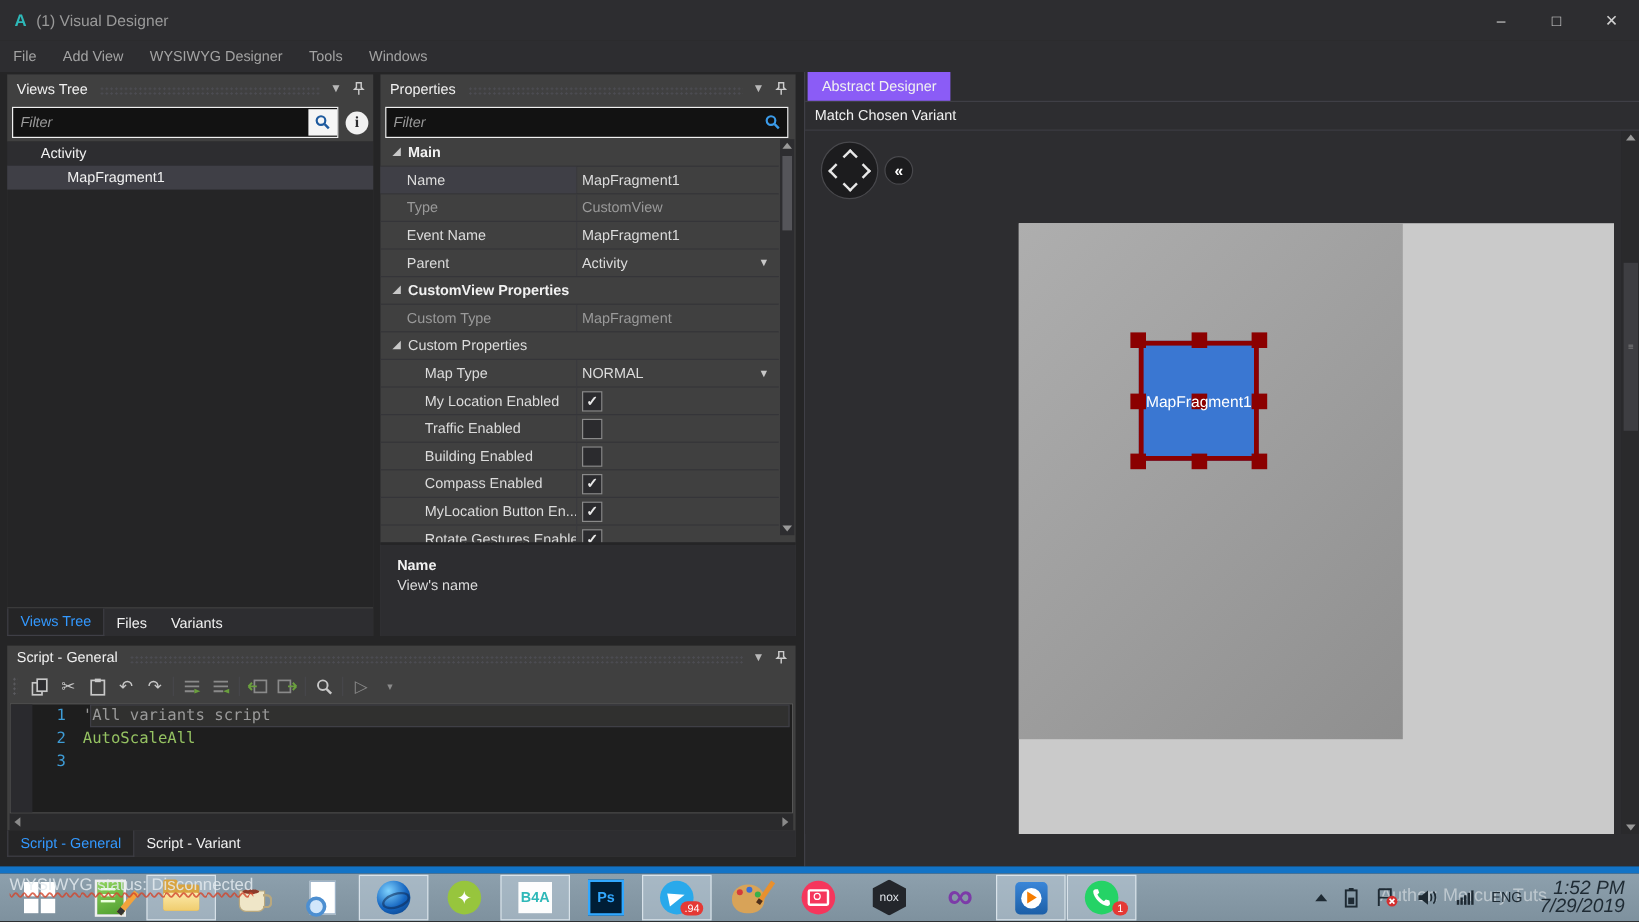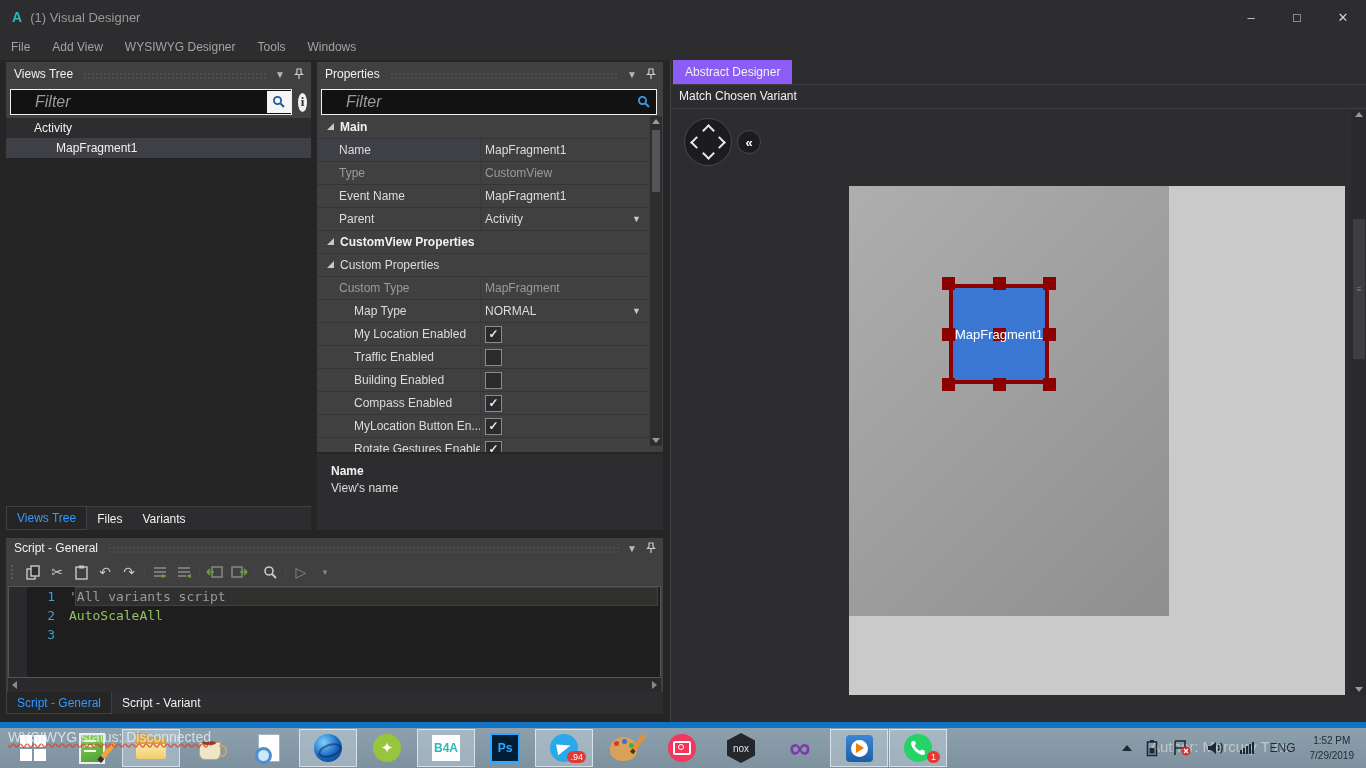--- a/index.html
+++ b/index.html
@@ -19,21 +19,21 @@
   
   .panel{background:#404040;}
   .phead{height:24px;display:flex;align-items:center;padding:0 6px 0 8px;color:#f1f1f1;}
   .grip-dots{flex:1;height:7px;margin:3px 8px 0 10px;
     background-image:radial-gradient(circle,#4c4c52 1px,transparent 1.1px);background-size:4px 4px;}
   .phead .chev{color:#b8b8b8;font-size:10px;margin-right:8px;}
   .pin{width:12px;height:12px;}
   .filter-row{display:flex;align-items:center;margin:3px 4px 2px 4px;height:26px;}
   .filter-box{flex:1;display:flex;align-items:center;height:24px;background:#121212;border:1px solid #f0f0f0;}
   .filter-box input{flex:1;background:transparent;border:none;outline:none;color:#dcdcdc;
-    font-style:italic;font-size:16px;padding:0 24px;font-family:"Liberation Sans",sans-serif;}
+    font-style:italic;font-size:12px;padding:0 6px;font-family:"Liberation Sans",sans-serif;}
   .filter-box input::placeholder{color:#9a9a9a;font-style:italic;}
   .search-btn{width:24px;height:22px;background:#f5f5f5;display:flex;align-items:center;justify-content:center;}
   .info-btn{width:19px;height:19px;border-radius:50%;background:#f1f1f1;color:#2d2d30;margin-left:6px;
     display:flex;align-items:center;justify-content:center;font-weight:bold;font-family:"Liberation Serif",serif;font-size:13px;}
 
   
   #views-panel{left:6px;top:62px;width:305px;height:468px;}
   .tree{position:absolute;left:0;top:56px;right:0;bottom:24px;background:#252526;}
   .tree-row{height:20px;line-height:20px;color:#f1f1f1;}
   .tree-row.root{background:#2d2d30;padding-left:28px;}
@@ -163,21 +163,21 @@
     display:flex;align-items:center;justify-content:center;color:#dfe3e8;font-size:10px;}
   .i-vs{color:#7c3ba8;font-size:30px;font-weight:bold;line-height:28px;}
   .i-player{width:27px;height:27px;border-radius:4px;background:linear-gradient(#3a86d8,#1c5fa8);display:flex;align-items:center;justify-content:center;position:relative;}
   .i-player .disc{width:17px;height:17px;border-radius:50%;background:#fff;display:flex;align-items:center;justify-content:center;}
   .i-player .play{width:0;height:0;border-left:8px solid #f57c00;border-top:5px solid transparent;border-bottom:5px solid transparent;margin-left:2px;}
   .i-wa{width:28px;height:28px;border-radius:50%;background:#25d366;display:flex;align-items:center;justify-content:center;}
   .tray{margin-left:auto;display:flex;align-items:center;height:40px;color:#1e2a33;z-index:4;}
   .tray-ico{margin:0 7px;display:flex;align-items:center;}
   .tray-up{width:0;height:0;border-left:5px solid transparent;border-right:5px solid transparent;border-bottom:6px solid #1e2a33;}
   .tray-lang{font-size:12px;margin:0 8px;}
-  .tray-clock{text-align:center;font-size:10px;line-height:15px;margin:0 12px 0 6px;}
+  .tray-clock{text-align:right;font-size:16px;line-height:15px;margin:0 12px 0 6px;font-style:italic;}
   .sigbars{display:flex;align-items:flex-end;gap:1px;}
   .sigbars span{width:2px;background:#1e2a33;}
 </style>
 </head>
 <body>
 
 <div class="screen">
 
   <div class="abs titlebar">
     <span class="app-logo">A</span>
@@ -276,29 +276,29 @@
           <span class="plabel">Parent</span>
           <span class="pval">
             <span>Activity</span>
             <span class="dd-arrow">▼</span>
           </span>
         </div>
         <div class="prow kind-section">
           <span class="exp"></span>
           <span>CustomView Properties</span>
         </div>
-        <div class="prow kind-section2">
-          <span class="exp"></span>
-          <span style="color: rgb(220, 220, 220); font-weight: normal;">Custom Properties</span>
-        </div>
         <div class="prow kind-row">
           <span class="plabel muted">Custom Type</span>
           <span class="pval muted">
             <span>MapFragment</span>
           </span>
+        </div>
+        <div class="prow kind-section2">
+          <span class="exp"></span>
+          <span style="color: rgb(220, 220, 220); font-weight: normal;">Custom Properties</span>
         </div>
         <div class="prow kind-row lvl2">
           <span class="plabel">Map Type</span>
           <span class="pval">
             <span>NORMAL</span>
             <span class="dd-arrow">▼</span>
           </span>
         </div>
         <div class="prow kind-check lvl2">
           <span class="plabel">My Location Enabled</span>

